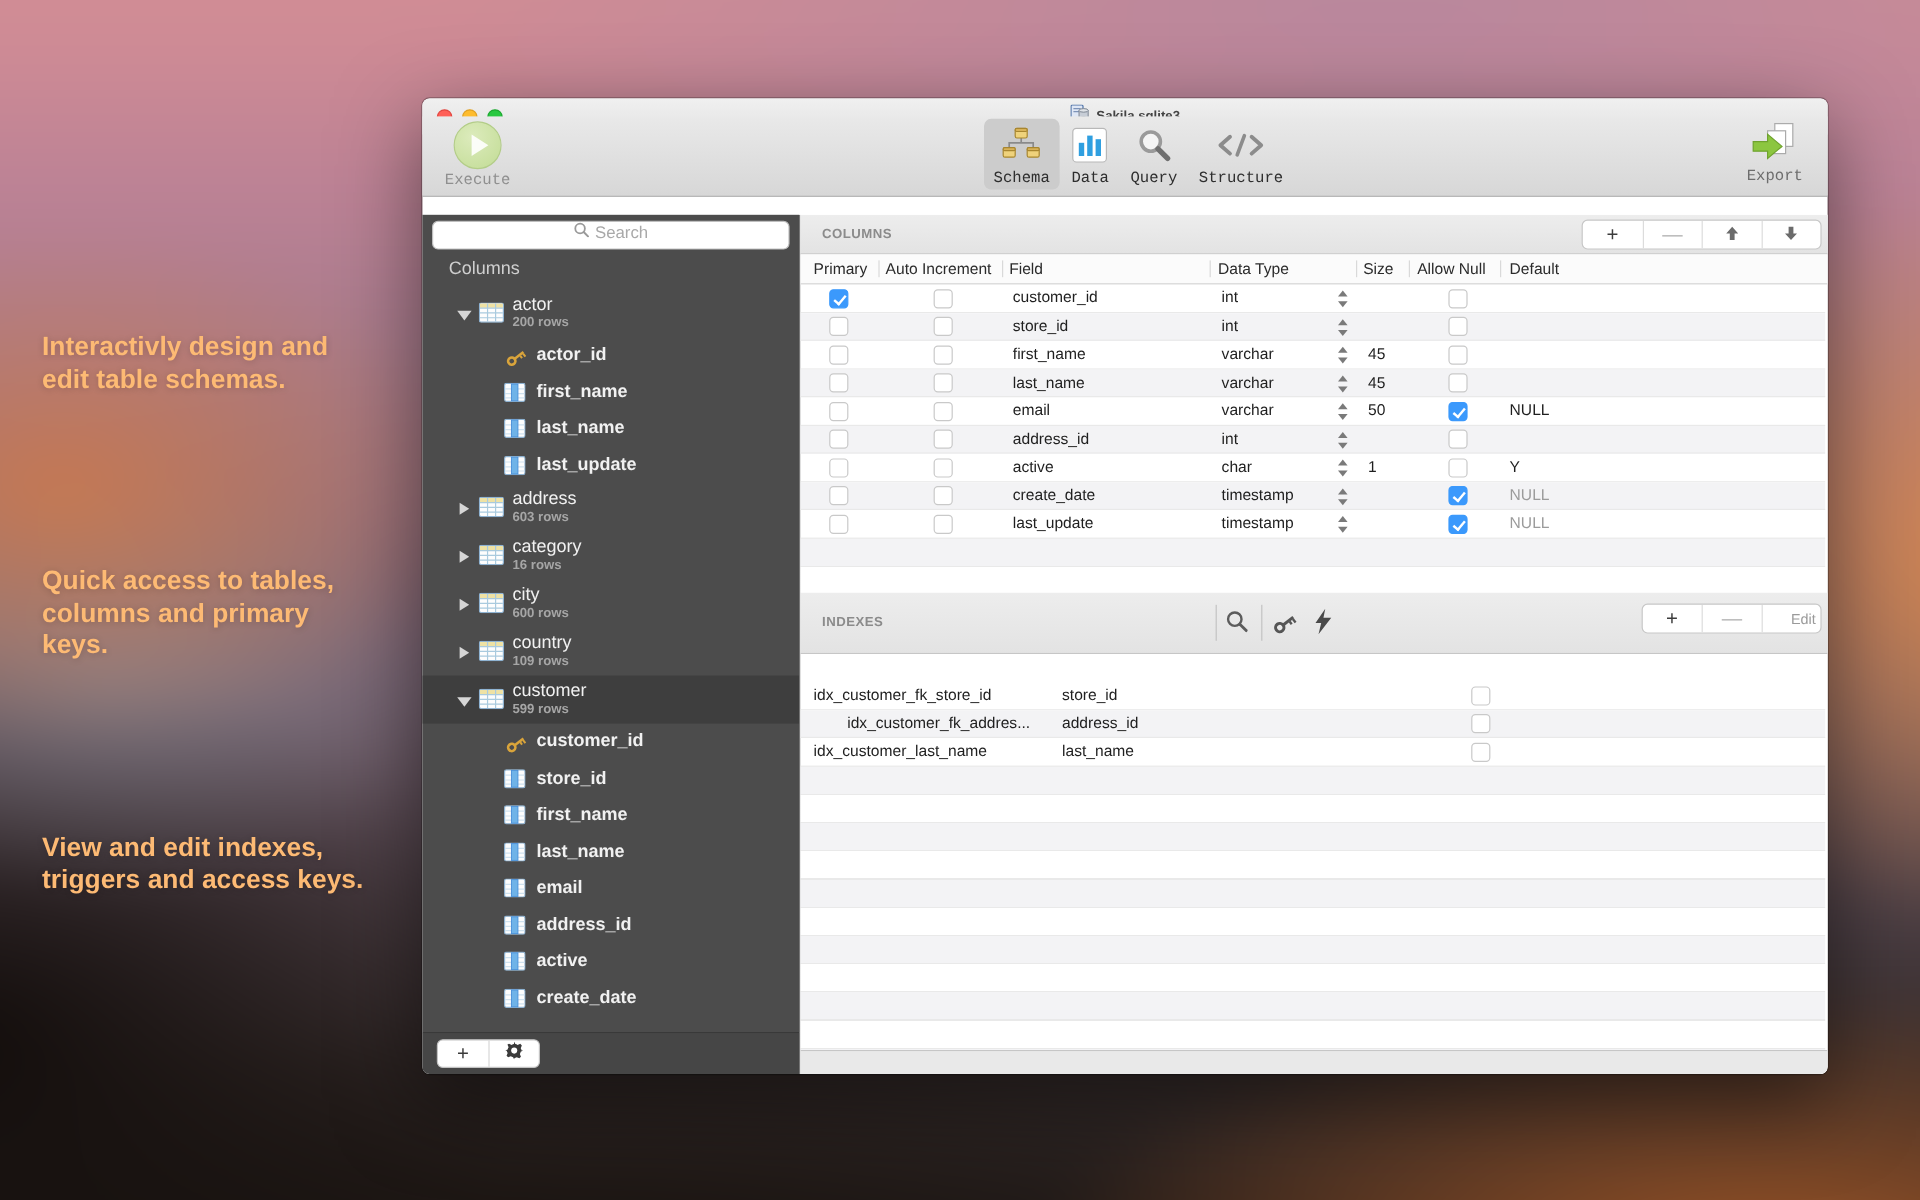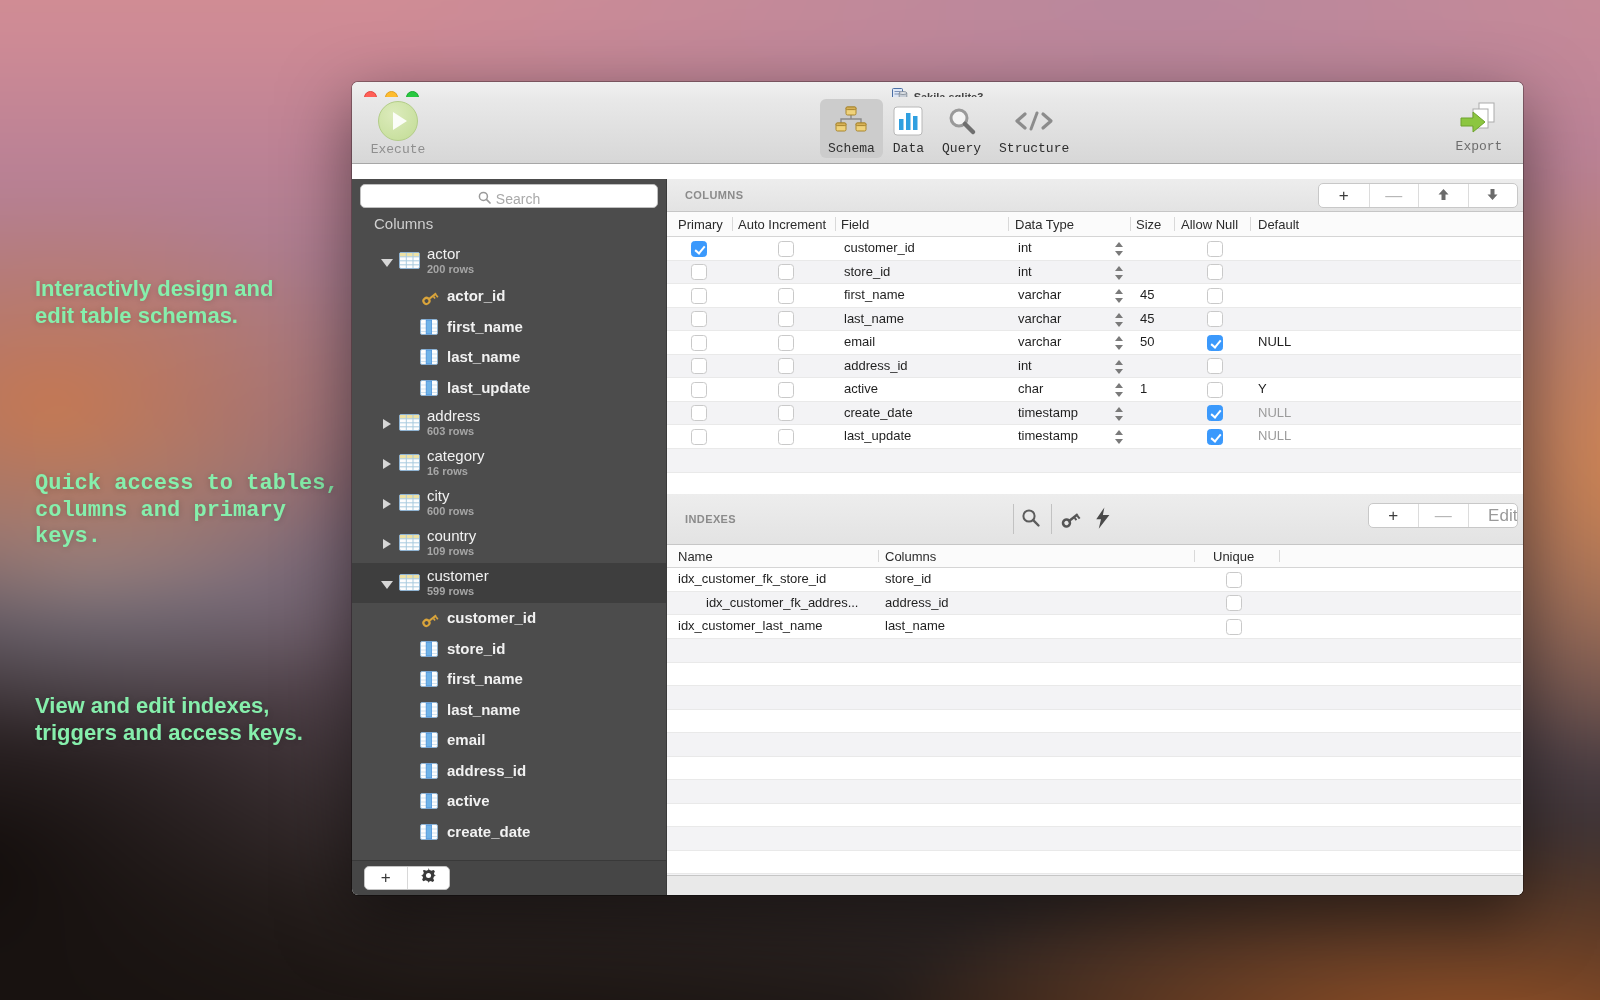--- a/index.html
+++ b/index.html
@@ -13,21 +13,21 @@
       radial-gradient(500px 300px at 8% 42%, rgba(217,123,60,.70), rgba(217,123,60,0) 68%),
       radial-gradient(560px 420px at 100% 47%, rgba(230,140,66,.85), rgba(230,140,66,0) 70%),
       radial-gradient(820px 330px at 88% 100%, rgba(210,110,45,.75), rgba(210,110,45,0) 72%),
       radial-gradient(420px 240px at 10% 56%, rgba(160,165,175,.45), rgba(160,165,175,0) 70%),
       radial-gradient(620px 420px at 3% 82%, rgba(15,10,8,.92), rgba(15,10,8,0) 75%),
       radial-gradient(900px 300px at 30% 102%, rgba(22,16,12,.88), rgba(22,16,12,0) 78%),
       radial-gradient(1000px 280px at 70% 6%, rgba(160,130,165,.5), rgba(160,130,165,0) 75%),
       linear-gradient(180deg,#d28f93 0%,#cf8b95 9%,#bc8295 20%,#a87b8d 31%,#927083 44%,#715d6b 57%,#51434a 70%,#332a29 84%,#1f1917 100%);
     filter:blur(18px);transform:scale(1.06);}
 
-  .promo{position:absolute;left:35px;color:#86efac;font-weight:bold;font-size:22px;line-height:26.5px;
+  .promo{position:absolute;left:35px;color:#fdba74;font-weight:bold;font-size:22px;line-height:26.5px;
          text-shadow:0 1px 6px rgba(0,0,0,.18);}
 
   
   .window{position:absolute;left:352px;top:82px;width:1171px;height:813px;border-radius:6px;
           background:#fff;box-shadow:0 22px 70px rgba(0,0,0,.5),0 0 0 1px rgba(0,0,0,.28);}
 
   .titlebar{position:absolute;left:0;top:0;right:0;height:30px;border-radius:6px 6px 0 0;
             background:linear-gradient(180deg,#f0f0f0,#e3e3e3);}
   .tl{position:absolute;top:9px;width:13px;height:13px;border-radius:50%;}
   .tl.red{left:12px;background:#ff5f57;border:1px solid #e24640;}
@@ -48,21 +48,21 @@
   .tab{text-align:center;padding:4px 8px 2px;border-radius:6px;margin-right:2px;}
   .tab.active{background:#cccccc;}
   .tab .tab-label{font-size:13px;color:#2e2e2e;margin-top:2px;}
   .tab-icon{height:36px;display:flex;align-items:center;justify-content:center;}
   .tool-export{position:absolute;right:14px;top:2px;width:60px;text-align:center;}
   .tool-export .tool-label{color:#6d6d6d;}
 
   
   .sidebar{position:absolute;left:0;top:97px;width:314px;height:681px;background:#4c4c4c;overflow:hidden;}
   .searchbox{position:absolute;left:8px;top:5px;right:8px;height:24px;background:#fff;border-radius:5px;
-             border:1px solid #bfbfbf;display:flex;align-items:flex-end;justify-content:center;gap:5px;color:#a9a9a9;font-size:14px;}
+             border:1px solid #bfbfbf;display:flex;align-items:flex-start;justify-content:center;gap:5px;color:#a9a9a9;font-size:14px;}
   .tables-label{position:absolute;left:22px;top:36px;font-size:15px;color:#cfcfcf;}
   .tree{position:absolute;left:0;top:62px;right:0;}
   .titem{height:40px;position:relative;cursor:default;}
   .titem.selected{background:#3e3e3e;}
   .litem{height:30.5px;position:relative;font-weight:bold;}
   .tri{position:absolute;left:31px;top:16px;width:0;height:0;
        border-top:5px solid transparent;border-bottom:5px solid transparent;border-left:8px solid #d6d6d6;}
   .tri.down{left:29px;top:18px;border-left:6px solid transparent;border-right:6px solid transparent;border-top:8px solid #d6d6d6;border-bottom:none;}
   .titem .icon{position:absolute;left:47px;top:11px;}
   .tname{position:absolute;left:75px;top:4px;font-size:15px;color:#f1f1f1;}
@@ -75,21 +75,21 @@
   .side-seg .seg + .seg{border-left:1px solid #d8d8d8;}
 
   
   .main{position:absolute;left:314px;top:97px;right:0;bottom:0;background:#fff;border-left:1px solid #3a3a3a;border-radius:0 0 6px 0;overflow:hidden;}
   .band{position:absolute;left:0;right:0;background:linear-gradient(180deg,#ededed,#e3e3e3);border-bottom:1px solid #c6c6c6;}
   .band-title{position:absolute;left:18px;top:50%;transform:translateY(-50%);font-size:11px;font-weight:bold;color:#8b8b8b;letter-spacing:.4px;}
   .seg-group{position:absolute;background:#fff;border:1px solid #c8c8c8;border-radius:5px;display:flex;overflow:hidden;}
   .seg-group .seg{width:49.5px;display:flex;align-items:center;justify-content:center;font-size:17px;color:#3c3c3c;}
   .seg-group .seg + .seg{border-left:1px solid #dcdcdc;}
   .seg .dim{color:#b5b5b5;}
-  .seg-edit{font-size:17px;color:#9a9a9a;margin-left:20px;}
+  .seg-edit{font-size:12px;color:#9a9a9a;margin-left:20px;}
 
   .thead{position:absolute;left:0;right:0;background:#fbfbfb;border-bottom:1px solid #d5d5d5;}
   .thead .hl{position:absolute;top:50%;transform:translateY(-50%);font-size:13px;color:#2b2b2b;}
   .hsep{position:absolute;top:5px;bottom:5px;width:1px;background:#d9d9d9;}
 
   .rows{position:absolute;left:0;right:2px;}
   .trow{height:23.5px;position:relative;border-bottom:1px solid #e9e9e9;}
   .trow.alt{background:#f3f3f5;}
   .cell{position:absolute;top:0;font-size:13px;color:#1f1f1f;line-height:22.5px;white-space:nowrap;}
   .cell.muted{color:#9b9b9b;}
@@ -108,21 +108,21 @@
 </style>
 </head>
 <body>
 
 <div class="bg"></div>
 
 <div class="promo" style="top:276px;">
   <div>Interactivly design and</div>
   <div>edit table schemas.</div>
 </div>
-<div class="promo" style="top:471px;font-family:Liberation Mono, monospace;">
+<div class="promo" style="top:471px;">
   <div>Quick access to tables,</div>
   <div>columns and primary</div>
   <div>keys.</div>
 </div>
 <div class="promo" style="top:693px;">
   <div>View and edit indexes,</div>
   <div>triggers and access keys.</div>
 </div>
 
 <div class="window">
@@ -635,28 +635,20 @@
         <span class="seg">+</span>
         <span class="seg">
             <span class="dim">—</span>
           </span>
         <span class="seg">
             <span class="seg-edit">Edit</span>
           </span>
       </div>
     </div>
 
-    <div class="thead" style="top:366px;height:23px;">
-      <span class="hl" style="left:11px;">Name</span>
-      <span class="hsep" style="left:211px;"></span>
-      <span class="hl" style="left:218px;">Columns</span>
-      <span class="hsep" style="left:527px;"></span>
-      <span class="hl" style="left:546px;">Unique</span>
-      <span class="hsep" style="left:612px;"></span>
-    </div>
 
     <div class="rows" style="top:389px;">
       <div class="trow">
         <span class="cell" style="left:11px;">idx_customer_fk_store_id</span>
         <span class="cell" style="left:218px;">store_id</span>
         <span class="checkbox" style="left:559px;"></span>
       </div>
       <div class="trow alt">
         <span class="cell" style="left:11px;margin-left:28px;">idx_customer_fk_addres...</span>
         <span class="cell" style="left:218px;">address_id</span>

